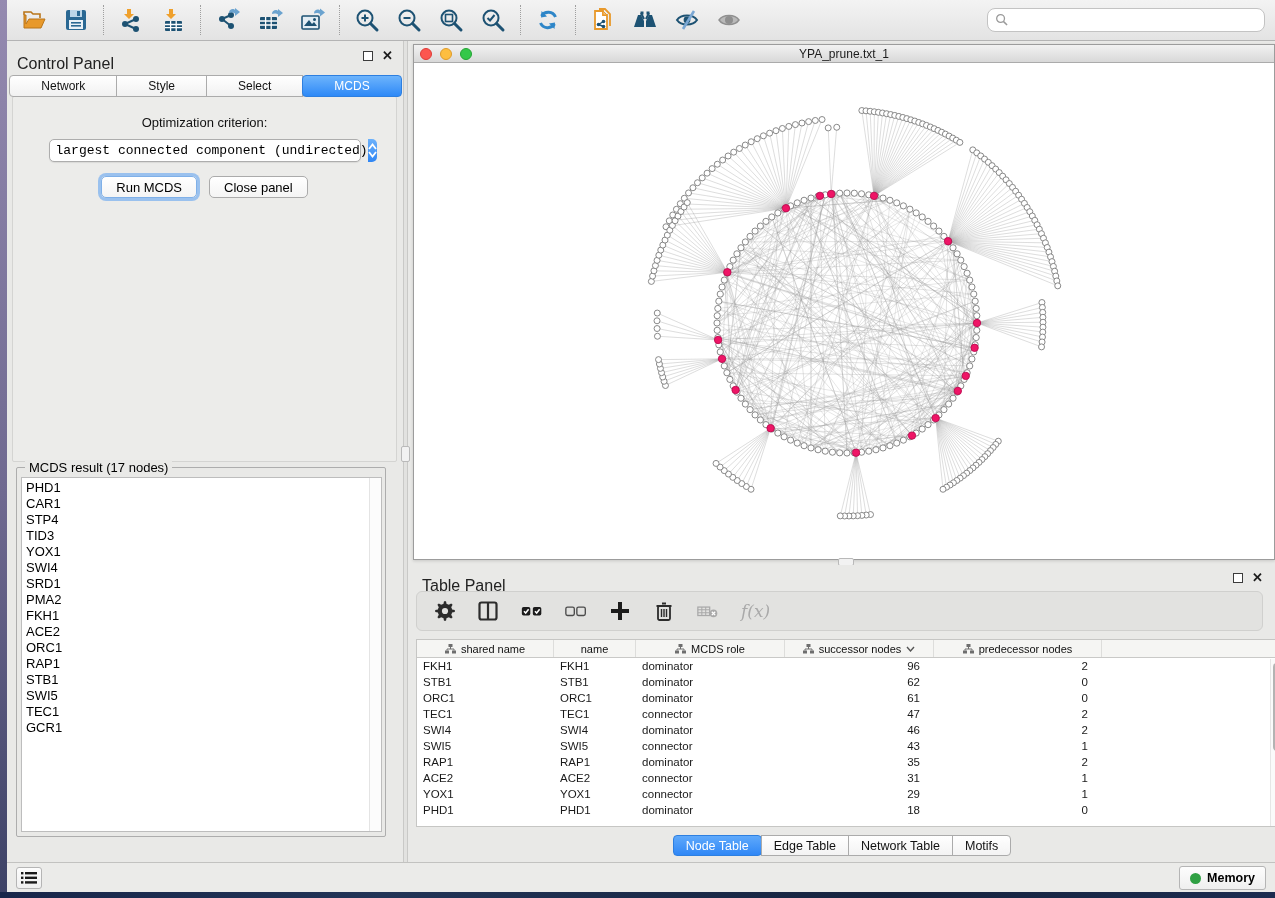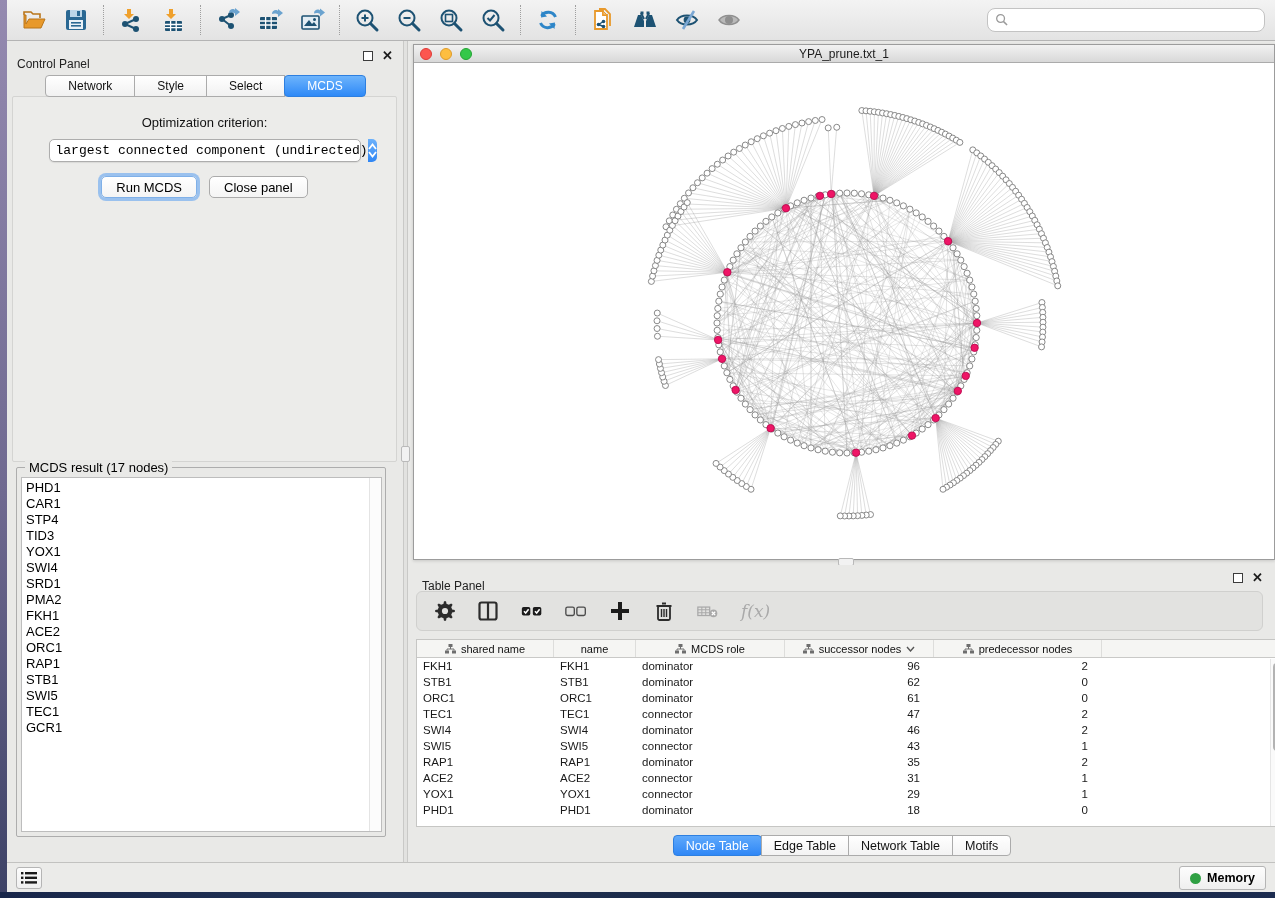--- a/index.html
+++ b/index.html
@@ -31,27 +31,27 @@
   .main { position:absolute; left:0; top:41px; width:100%; height:821px; }
   .control-panel { position:absolute; left:0; top:0; width:396px; height:100%; background:#e9e9e7; }
   .v-splitter { position:absolute; left:396px; top:0; width:5px; height:100%;
     background:#e2e2e0; border-left:1px solid #c9c9c7; border-right:1px solid #c9c9c7; }
   .v-grip { position:absolute; left:-3px; top:405px; width:9px; height:16px; background:#f2f2f2;
     border:1px solid #b9b9b9; border-radius:2px; }
   .right-region { position:absolute; left:401px; top:0; width:867px; height:100%; }
 
   
   .panel-header { height:26px; display:flex; align-items:center; padding:4px 10px 0 10px; }
-  .panel-title { font-size:12px; color:#222;margin-top:15px; }
+  .panel-title { font-size:16px; color:#222;margin-top:15px; }
   .panel-header-btns { margin-left:auto; display:flex; gap:9px; align-items:center; }
   .float-glyph { width:10px; height:10px; border:1.5px solid #3c3c3c; display:inline-block; background:#fff; }
   .close-glyph { font-size:13px; font-weight:bold; color:#1c1c1c; line-height:10px; }
 
   .tab-row { display:flex; justify-content:center; margin-top:8px; position:relative; z-index:2; }
-  .cp-tab { height:22px; padding:0 22px; display:flex; align-items:center; font-size:12px; color:#111;
+  .cp-tab { height:22px; padding:0 31px; display:flex; align-items:center; font-size:12px; color:#111;
     background:linear-gradient(#ffffff,#f1f1f1); border:1px solid #ababab; margin-right:-1px; cursor:pointer; }
   .cp-tab:first-child { border-radius:4px 0 0 4px; }
   .cp-tab:last-child { border-radius:0 4px 4px 0; }
   .cp-tab.selected { background:linear-gradient(#6db4fc,#2e89f7); color:#fff; border-color:#2d7fe0; border-radius:4px; }
 
   .cp-content { position:absolute; left:5px; top:55px; width:385px; height:366px;
     background:#ececea; border:1px solid #d4d4d2; border-radius:2px; }
   .opt-label { text-align:center; margin-top:18px; font-size:13px; color:#111; }
   .combo { position:relative; margin:9px auto 0 auto; width:312px; height:23px; background:#fff;
     border:1px solid #adadad; border-radius:5px; display:flex; align-items:center; cursor:pointer;

